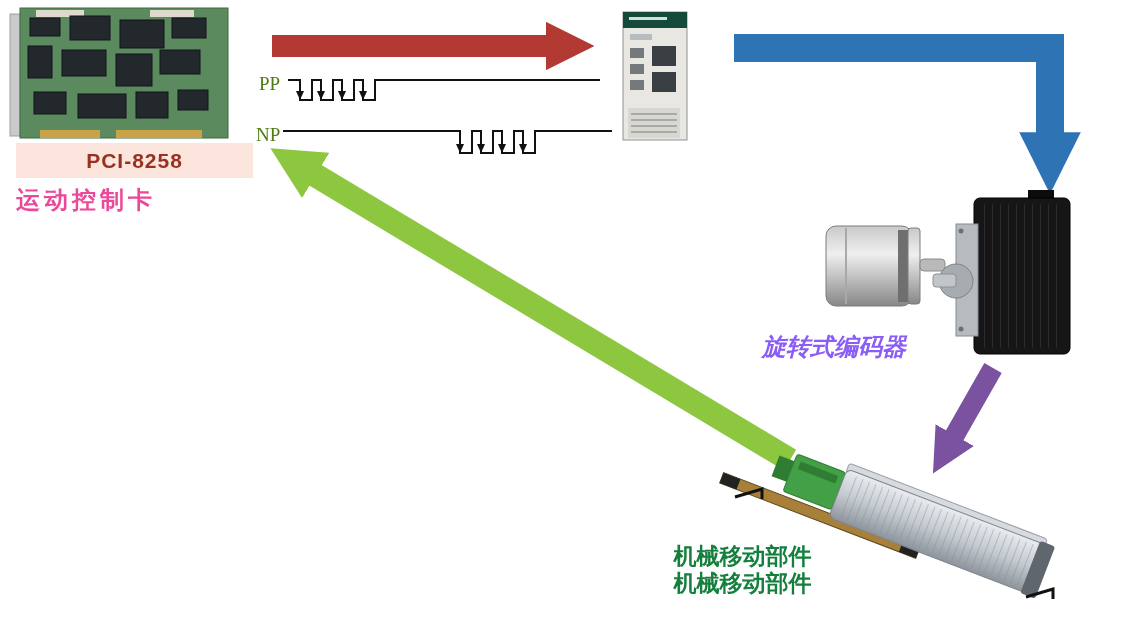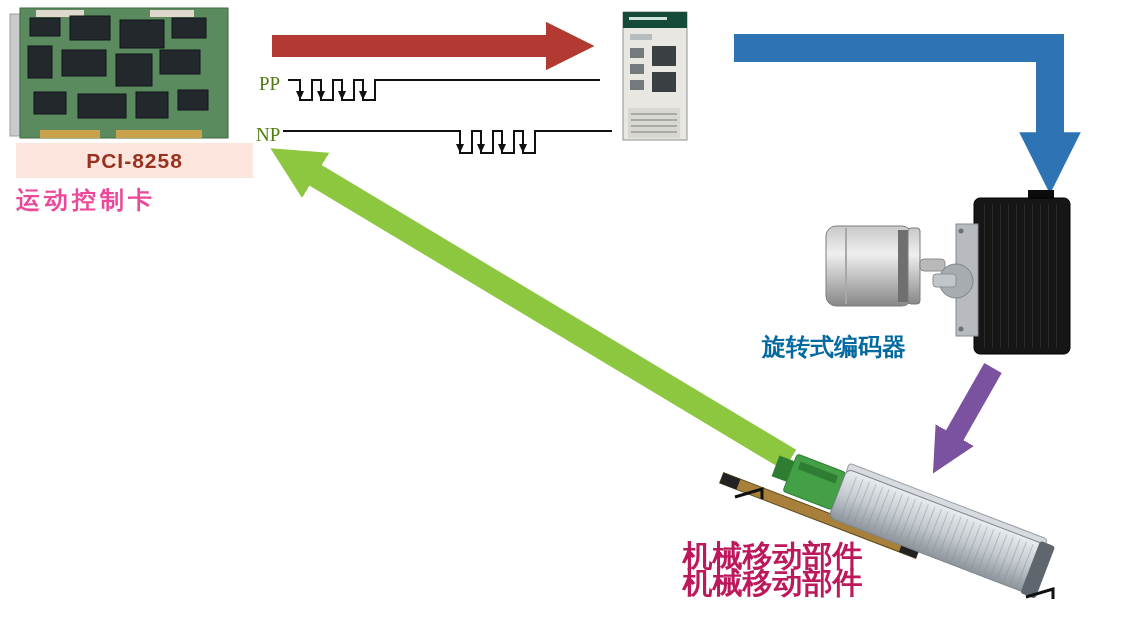--- a/index.html
+++ b/index.html
@@ -186,20 +186,20 @@
     <span style="color: rgb(153, 49, 32);">PCI-8258</span>
   </div>
 
   <div class="abs cn-label" style="left: 16px; top: 184px; letter-spacing: 4px; color: #ec4899;">运动控制卡</div>
 
   <div class="abs sig-label" style="left:259px; top:73px;">PP</div>
 
   <div class="abs sig-label" style="left:256px; top:124px;">NP</div>
 
 
-  <div class="abs cn-label" style="left: 762px; top: 331px; color: #0369a1;">旋转式编码器</div>
-
-  <div class="abs cn-label stage-label" style="left: 650px; top: 542px; width: 245px; font-size: 30px; color: #be185d;">
+  <div class="abs cn-label" style="left: 762px; top: 331px; color: #8b5cf6; font-style: italic;">旋转式编码器</div>
+
+  <div class="abs cn-label stage-label" style="left: 620px; top: 542px; width: 245px; font-size: 23px; color: #15803d;">
     <div>机械移动部件</div>
     <div>机械移动部件</div>
   </div>
 
 </div>
 
 </body></html>

